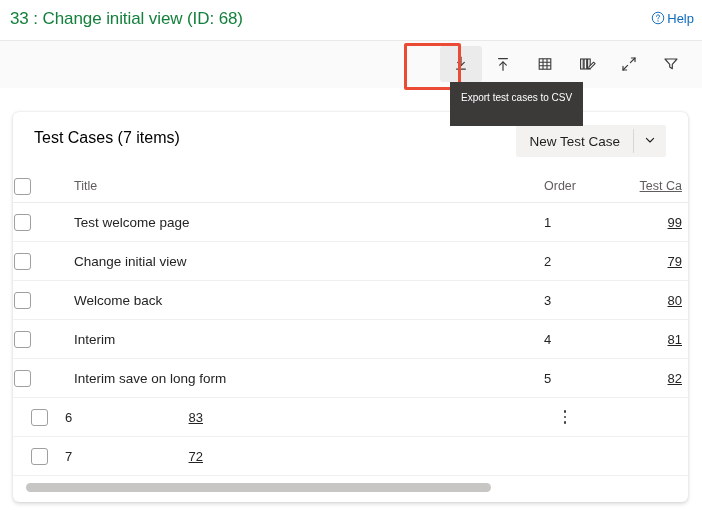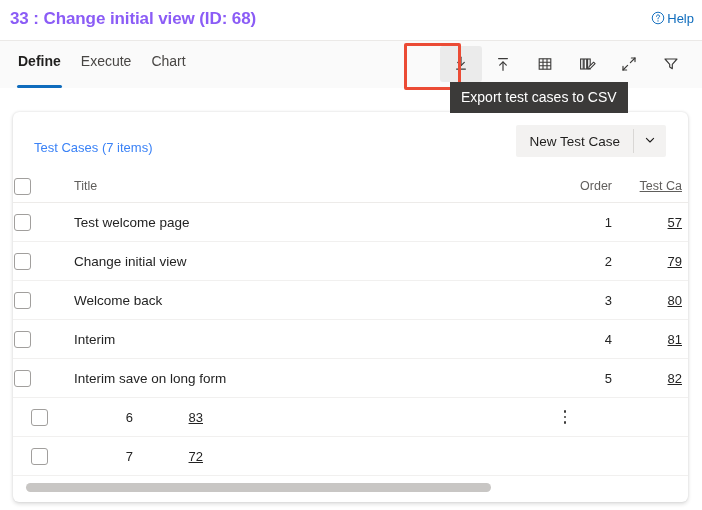--- a/index.html
+++ b/index.html
@@ -14,21 +14,21 @@
   }
   #root { position: relative; width: 702px; height: 510px; background: #ffffff; }
 
   
   .title-row {
     position: absolute; left: 0; top: 0; width: 702px; height: 40px;
     background: #ffffff;
   }
   .page-title {
     position: absolute; left: 10px; top: 9px;
-    font-size: 17px; font-weight: bold; color: #8b5cf6;
+    font-size: 17px; font-weight: normal; color: #15803d;
     letter-spacing: -0.1px; white-space: nowrap;
   }
   .help-link {
     position: absolute; right: 8px; top: 11px;
     display: flex; align-items: flex-start; gap: 2px;
     color: #0f6cbd; font-size: 13px; cursor: pointer;
     text-decoration: none;
   }
   .help-link .hicon { display: block; width: 14px; height: 14px; }
   .title-divider {
@@ -62,37 +62,37 @@
 
   
   .highlight-box {
     position: absolute; left: 404px; top: 43px; width: 57px; height: 47px;
     border: 3px solid #eb4b35; border-radius: 2px;
     pointer-events: none; z-index: 30;
   }
 
   
   .tooltip {
-    position: absolute; left: 450px; top: 82px; height: 31px;
+    position: absolute; left: 450px; top: 82px; height: 44px;
     background: #3b3a39; color: #ffffff;
-    font-size: 14px; line-height: 31px;
+    font-size: 10px; line-height: 31px;
     padding: 0 11px; white-space: nowrap; z-index: 40;
   }
 
   
   .card {
     position: absolute; left: 13px; top: 112px; width: 675px; height: 390px;
     background: #ffffff; border-radius: 6px;
     box-shadow: 0 1.5px 4px rgba(0,0,0,0.14), 0 0 2px rgba(0,0,0,0.10);
     overflow: hidden;
   }
   .card-head { position: relative; height: 58px; }
   .card-title {
     position: absolute; left: 21px; top: 17px;
-    font-size: 13px; color: #3b82f6; white-space: nowrap; margin-top: 11px;
+    font-size: 16px; color: #000000; white-space: nowrap;
   }
   .split-btn {
     position: absolute; right: 22px; top: 13px; height: 32px;
     display: flex; align-items: stretch; background: #f3f2f1; border-radius: 2px;
     overflow: hidden;
   }
   .split-main {
     display: flex; align-items: center; padding: 0 13px;
     font-size: 13.5px; color: #201f1e; cursor: pointer; white-space: nowrap;
   }
@@ -111,21 +111,21 @@
   .cb-cell { width: 52px; display: flex; align-items: center; justify-content: center; }
   .cb {
     width: 17px; height: 17px; border: 1px solid #a19f9d; border-radius: 3px;
     background: #ffffff; cursor: pointer;
   }
   .title-cell {
     flex: 0 0 470px; font-size: 13.5px; color: #242424; white-space: nowrap; overflow: hidden; margin-left: 42px;
   }
   .header-row .title-cell { color: #605e5c; font-size: 12.5px; }
   .order-cell {
-    flex: 0 0 74px; text-align: right; font-size: 13px; color: #242424; padding-right: 6px;
+    flex: 0 0 74px; font-size: 13px; color: #242424; padding-right: 6px;
   }
   .header-row .order-cell { color: #605e5c; font-size: 12.5px; }
   .tcid-cell {
     flex: 0 0 70px; text-align: right; font-size: 13px; color: #242424; padding-right: 6px;
     white-space: nowrap; overflow: hidden; text-decoration: underline;
   }
   .header-row .tcid-cell { color: #605e5c; font-size: 12.5px; }
   .more-dots {
     position: absolute; left: 545px; top: 50%; transform: translateY(-50%);
     width: 14px; height: 18px; display: flex; flex-direction: column;
@@ -157,25 +157,20 @@
           <circle cx="8" cy="11.3" r="0.75" fill="#0f6cbd"></circle>
         </svg>
       </span>
       <span>Help</span>
     </a>
   </div>
   <div class="title-divider"></div>
 
   <div class="command-bar">
 
-    <div class="tabs">
-      <div class="tab active">Define</div>
-      <div class="tab">Execute</div>
-      <div class="tab">Chart</div>
-    </div>
 
     <div class="tool-group">
 
       <div class="tool-btn hover">
         <svg width="20" height="20" viewBox="0 0 20 20">
           <path d="M10 3.2v8.1" stroke="#3b3a39" stroke-width="1.2" stroke-linecap="round" fill="none"></path>
           <path d="M6.7 8.4 10 11.7l3.3-3.3" stroke="#3b3a39" stroke-width="1.2" stroke-linecap="round" stroke-linejoin="round" fill="none"></path>
           <path d="M5.6 15.1h8.8" stroke="#3b3a39" stroke-width="1.2" stroke-linecap="round" fill="none"></path>
         </svg>
       </div>
@@ -253,21 +248,21 @@
         <div class="order-cell">Order</div>
         <div class="tcid-cell">Test Ca</div>
       </div>
 
       <div class="row">
         <div class="cb-cell">
           <div class="cb"></div>
         </div>
         <div class="title-cell">Test welcome page</div>
         <div class="order-cell">1</div>
-        <div class="tcid-cell">57</div>
+        <div class="tcid-cell">99</div>
       </div>
 
       <div class="row">
         <div class="cb-cell">
           <div class="cb"></div>
         </div>
         <div class="title-cell">Change initial view</div>
         <div class="order-cell">2</div>
         <div class="tcid-cell">79</div>
       </div>

